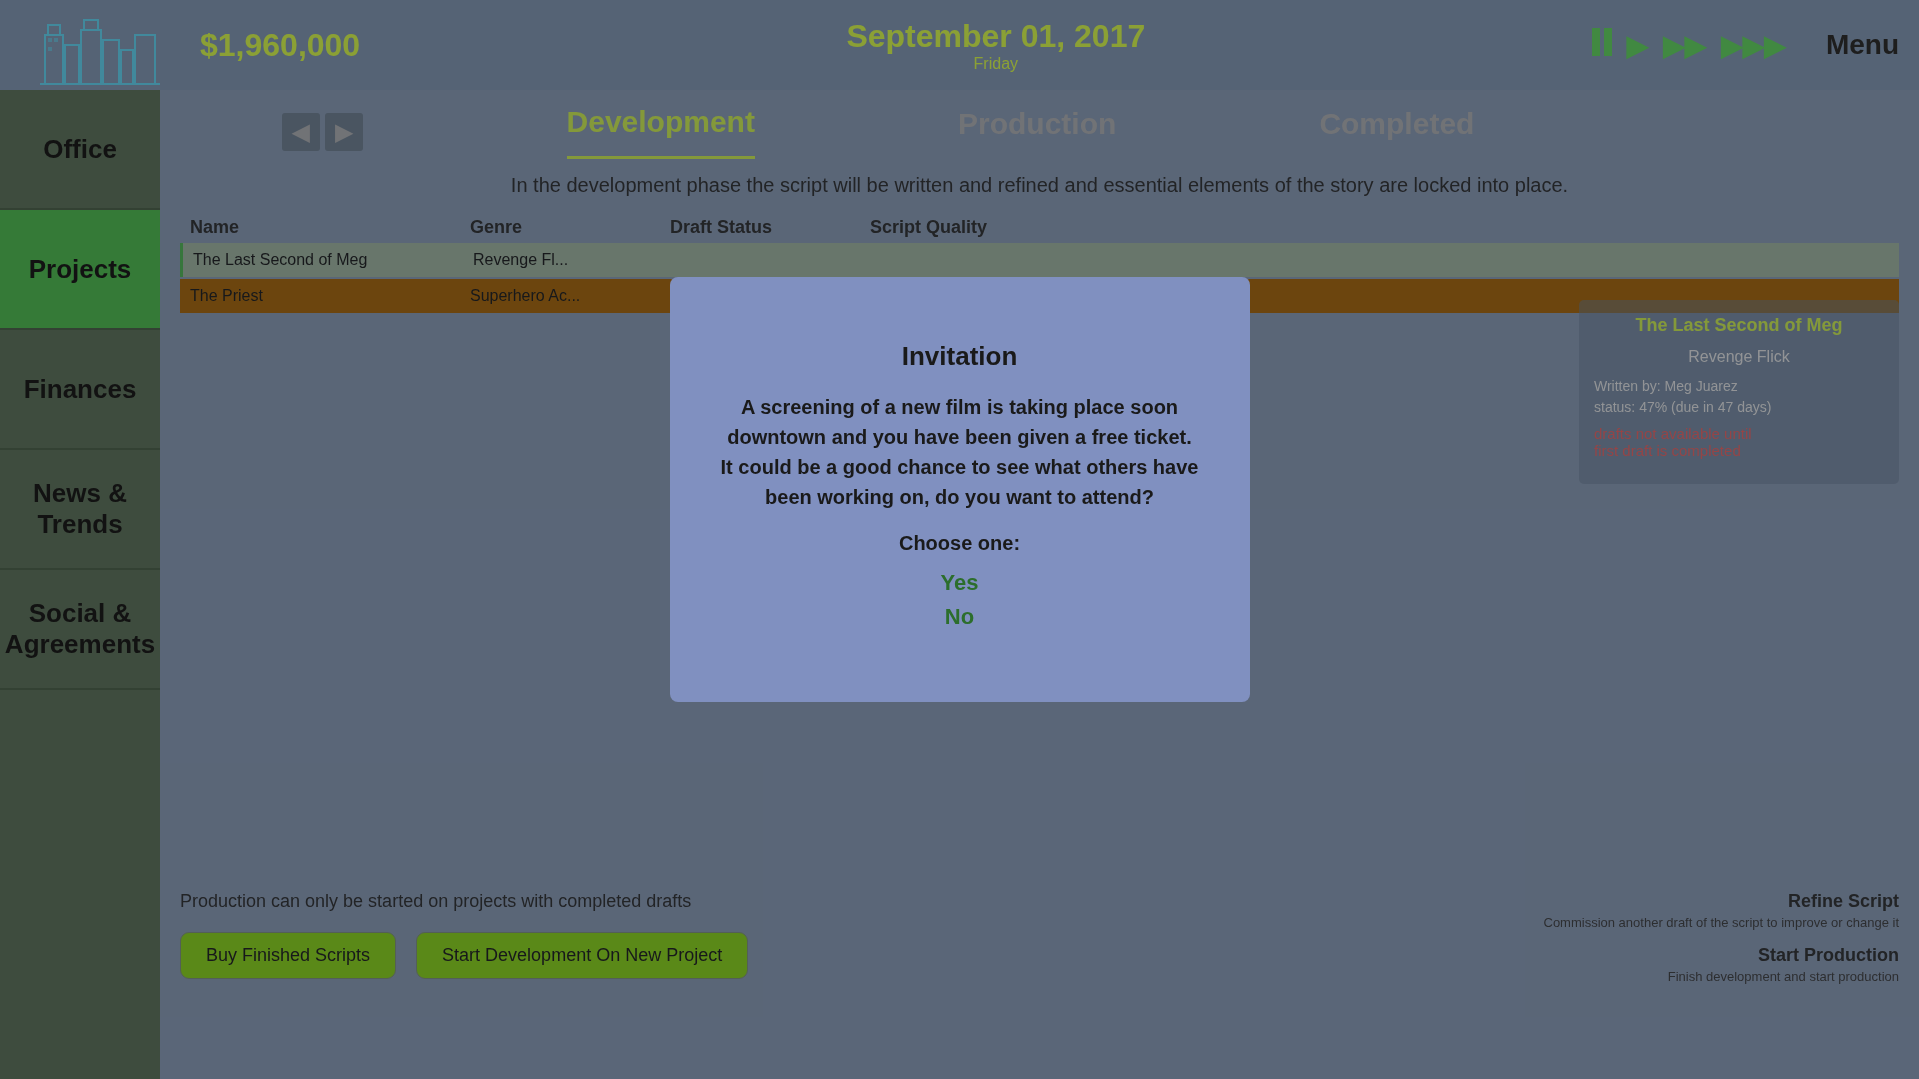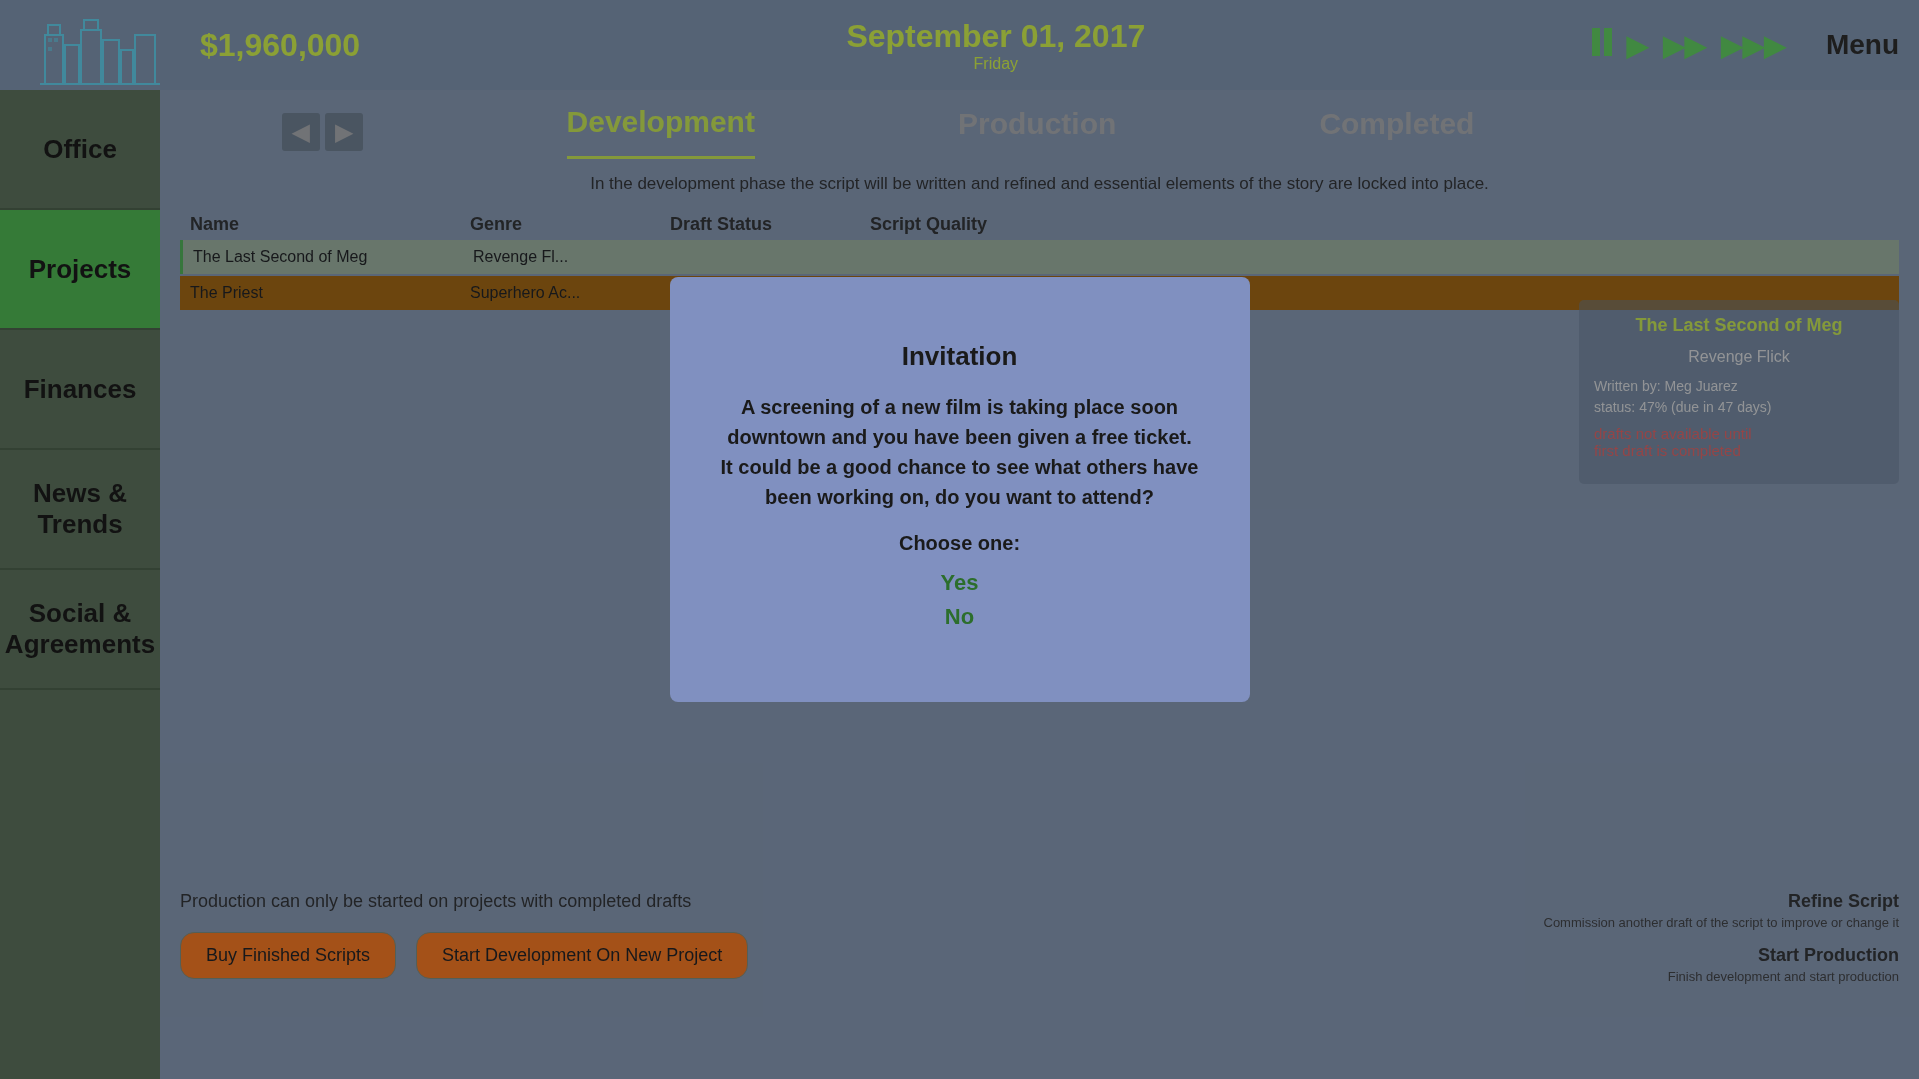--- a/index.html
+++ b/index.html
@@ -155,21 +155,21 @@
 
     .tab-label.active {
       color: #c8e64c;
       border-bottom: 3px solid #c8e64c;
     }
 
     
     #phase-description {
       text-align: center;
       color: #2c2c2c;
-      font-size: 17px;
+      font-size: 20px;
       margin: 15px 40px;
     }
 
     
     #projects-table {
       margin: 10px 20px;
       width: calc(100% - 40px);
     }
 
     #table-header {
@@ -247,23 +247,23 @@
     }
 
     #action-buttons {
       display: flex;
       gap: 20px;
       margin-top: 10px;
     }
 
     .action-btn {
       padding: 12px 25px;
-      background: #f97316;
+      background: #84cc16;
       border: 1px solid #7a8a7a;
-      border-radius: 14px;
+      border-radius: 9px;
       font-size: 18px;
       color: #1a1a1a;
       cursor: pointer;
     }
 
     
     #right-actions {
       position: absolute;
       right: 20px;
       bottom: 80px;

